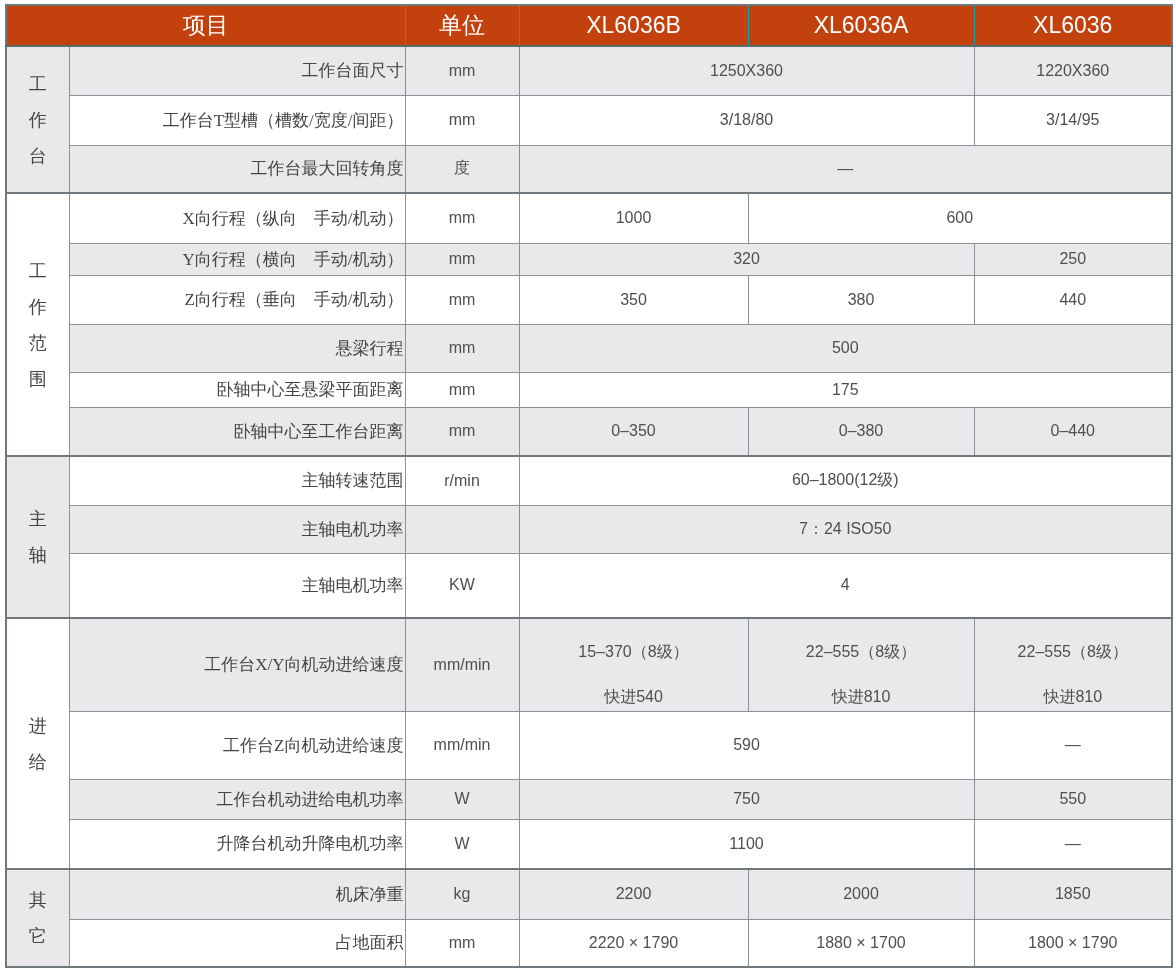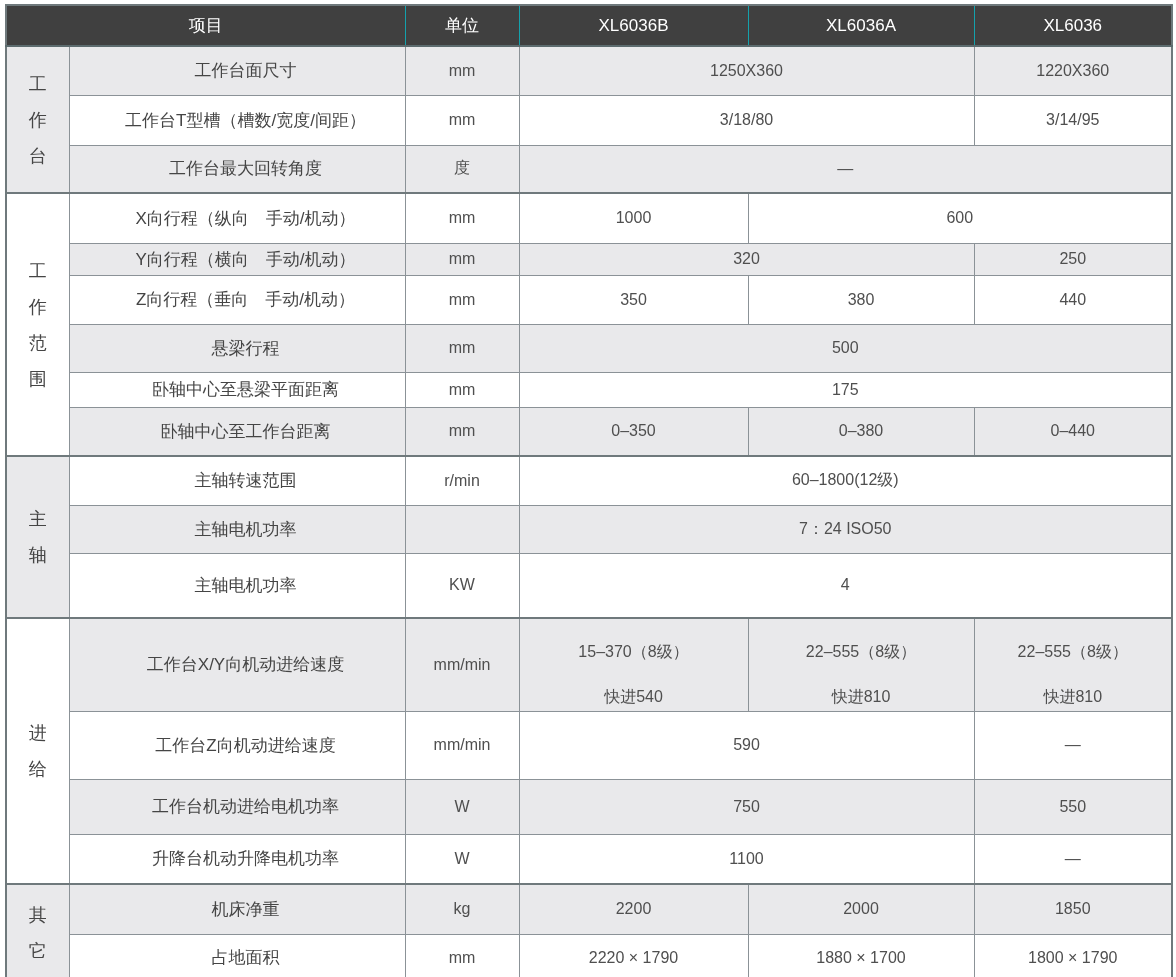--- a/index.html
+++ b/index.html
@@ -7,27 +7,27 @@
   table{border-collapse:collapse;table-layout:fixed;
         margin:4px 0 0 5px;width:1166px;}
   col.c-cat{width:63px;}
   col.c-item{width:336px;}
   col.c-unit{width:114px;}
   col.c-b{width:229px;}
   col.c-a{width:226px;}
   col.c-p{width:198px;}
   th,td{border:1px solid #8b9297;overflow:hidden;}
   
-  thead th{background:#404040;color:#ffffff;font-weight:normal;
-           font-size:17px;height:37px;border:1px solid #14a1ac;
+  thead th{background:#c2410c;color:#ffffff;font-weight:normal;
+           font-size:23px;height:37px;border:1px solid #14a1ac;
            border-bottom:2px solid #5c6b6e;}
   thead th + th{border-left:1px solid rgba(255,255,255,0.55);}
   
   tbody td, tbody th{font-size:16px;}
-  td.lbl{text-align:center;padding-left:18px;font-size:17px;color:#454545;}
+  td.lbl{text-align:right;padding-left:18px;font-size:17px;color:#454545;font-family:Liberation Serif, serif;}
   td.unit,td.val{text-align:center;color:#4f4f4f;}
   th.cat{font-weight:normal;font-size:18px;color:#454545;text-align:center;
          white-space:pre-line;line-height:2.0;background:#ffffff;}
   th.cat.cat-g{background:#e9e9eb;}
   tr.g td{background:#e9e9eb;}
   tr.w td{background:#ffffff;}
   tr.grp-start td, tr.grp-start th{border-top:2px solid #6f797c;}
   table{border:2px solid #6f797c;}
   .two-line div{line-height:1.55;margin-top:20px;}
 </style>
@@ -151,21 +151,21 @@
         <div>22–555（8级）</div>
         <div>快进810</div>
       </td>
     </tr>
     <tr class="w" style="height:68px">
       <td class="lbl">工作台Z向机动进给速度</td>
       <td class="unit">mm/min</td>
       <td class="val" colspan="2">590</td>
       <td class="val">—</td>
     </tr>
-    <tr class="g" style="height:55px">
+    <tr class="g" style="height:40px">
       <td class="lbl">工作台机动进给电机功率</td>
       <td class="unit">W</td>
       <td class="val" colspan="2">750</td>
       <td class="val">550</td>
     </tr>
     <tr class="w" style="height:50px">
       <td class="lbl">升降台机动升降电机功率</td>
       <td class="unit">W</td>
       <td class="val" colspan="2">1100</td>
       <td class="val">—</td>

